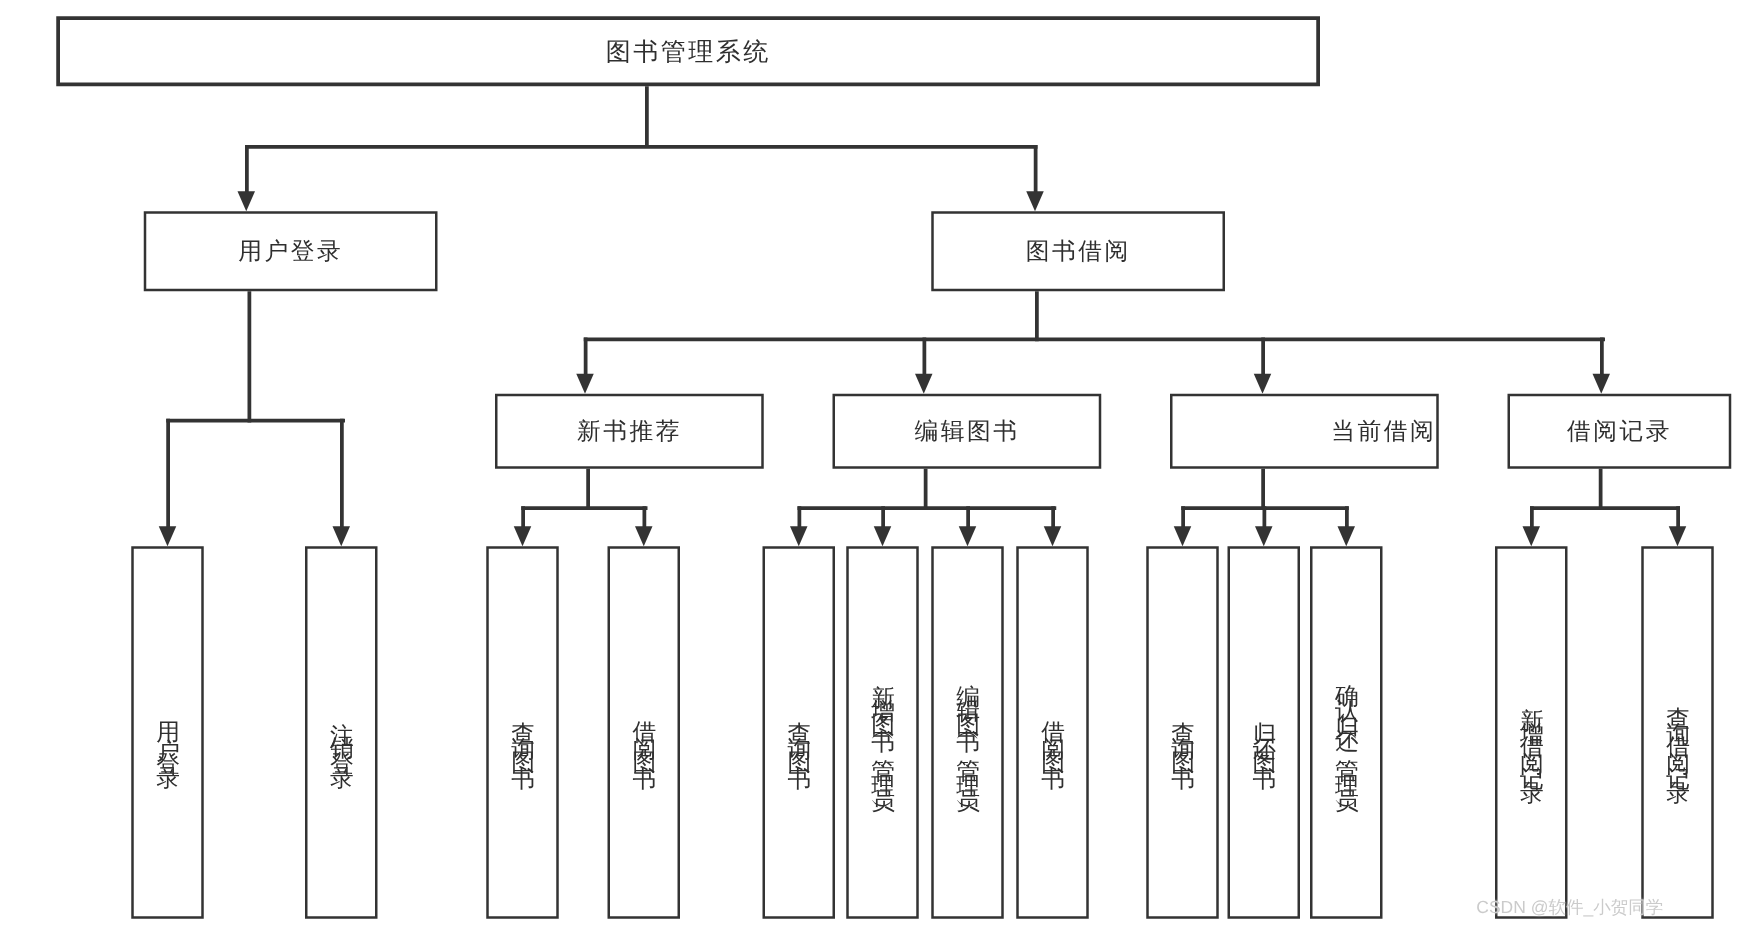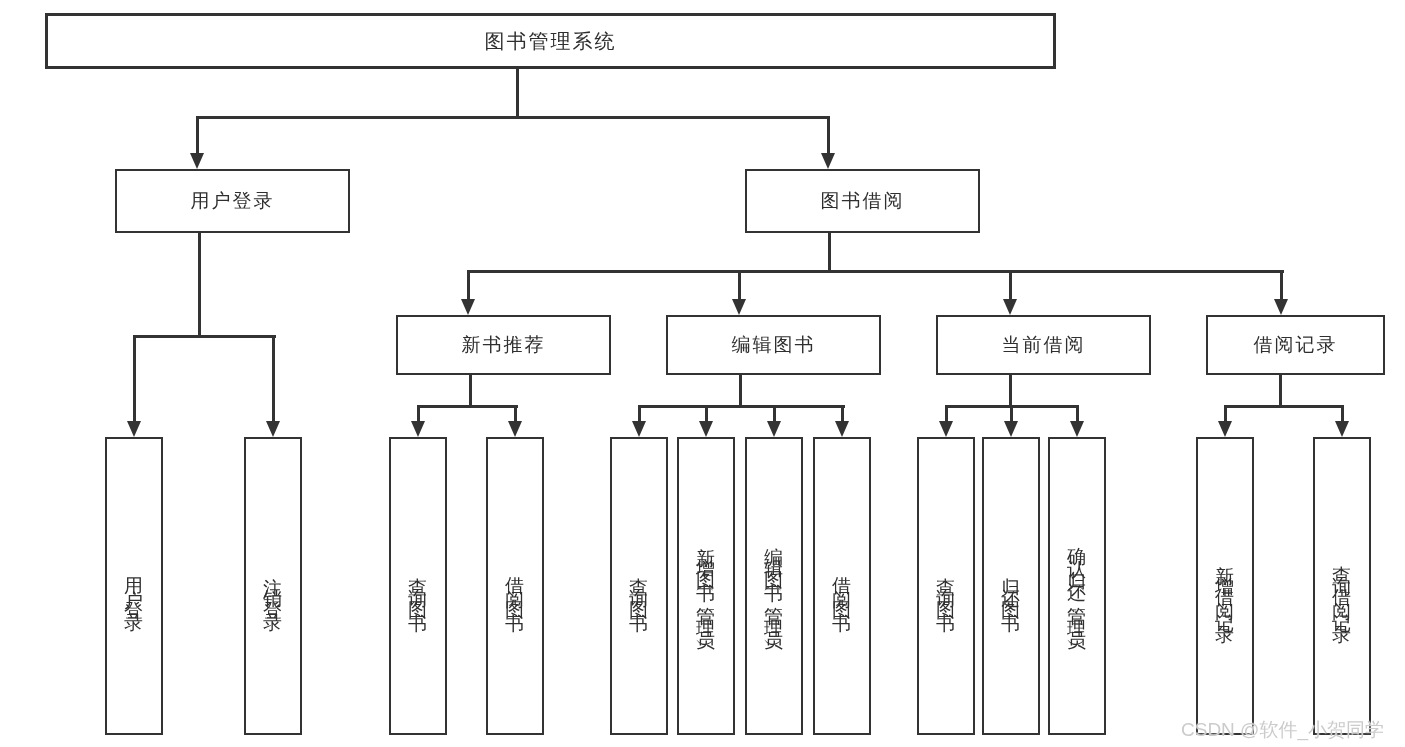--- a/index.html
+++ b/index.html
@@ -35,21 +35,21 @@
   .hline { height:3px; }
   .vline { width:3px; }
   .arrow {
     position:absolute; width:0; height:0;
     border-left:7px solid transparent;
     border-right:7px solid transparent;
     border-top:16px solid var(--line);
   }
   .watermark {
     position:absolute; left:1181px; top:717px;
-    font-size:19px; color:var(--wm); white-space:nowrap;
+    font-size:14px; color:var(--wm); white-space:nowrap;
     text-shadow:0 0 2px #ffffff;
   }
 </style>
 </head>
 <body>
 
 <div class="canvas">
 
   <div class="node root" style="left:12px; top:13px; width:1011px; height:56px;">
     <span>图书管理系统</span>
@@ -86,21 +86,21 @@
   <div class="arrow" style="left:1003px;   top:299px;"></div>
   <div class="vline" style="left:1279.5px; top:270px; height:32px;"></div>
   <div class="arrow" style="left:1274px;   top:299px;"></div>
 
   <div class="node" style="left:363px; top:315px; width:215px; height:60px;">
     <span>新书推荐</span>
   </div>
   <div class="node" style="left:633px; top:315px; width:215px; height:60px;">
     <span>编辑图书</span>
   </div>
-  <div class="node" style="left:903px; top:315px; width:215px; height:60px;">
+  <div class="node" style="left:903px; top:315px; width:215px; height:60px;justify-content:flex-end;">
     <span>当前借阅</span>
   </div>
   <div class="node" style="left:1173px; top:315px; width:179px; height:60px;">
     <span>借阅记录</span>
   </div>
 
   <div class="vline" style="left:469px;   top:375px; height:33px;"></div>
   <div class="hline" style="left:416.5px; top:405px; width:101px;"></div>
   <div class="vline" style="left:416.5px; top:405px; height:18px;"></div>
   <div class="arrow" style="left:411px;   top:421px;"></div>

